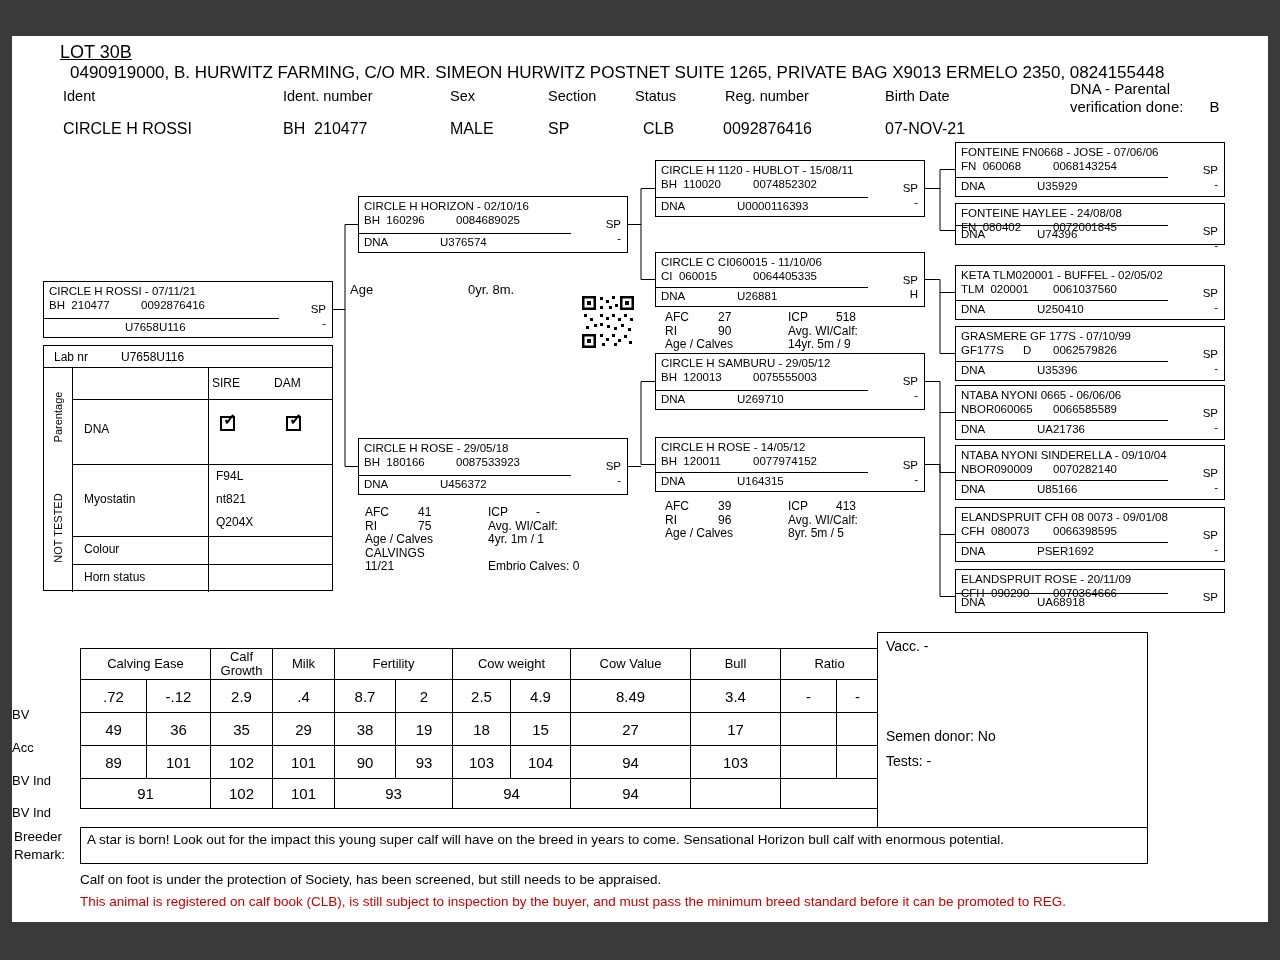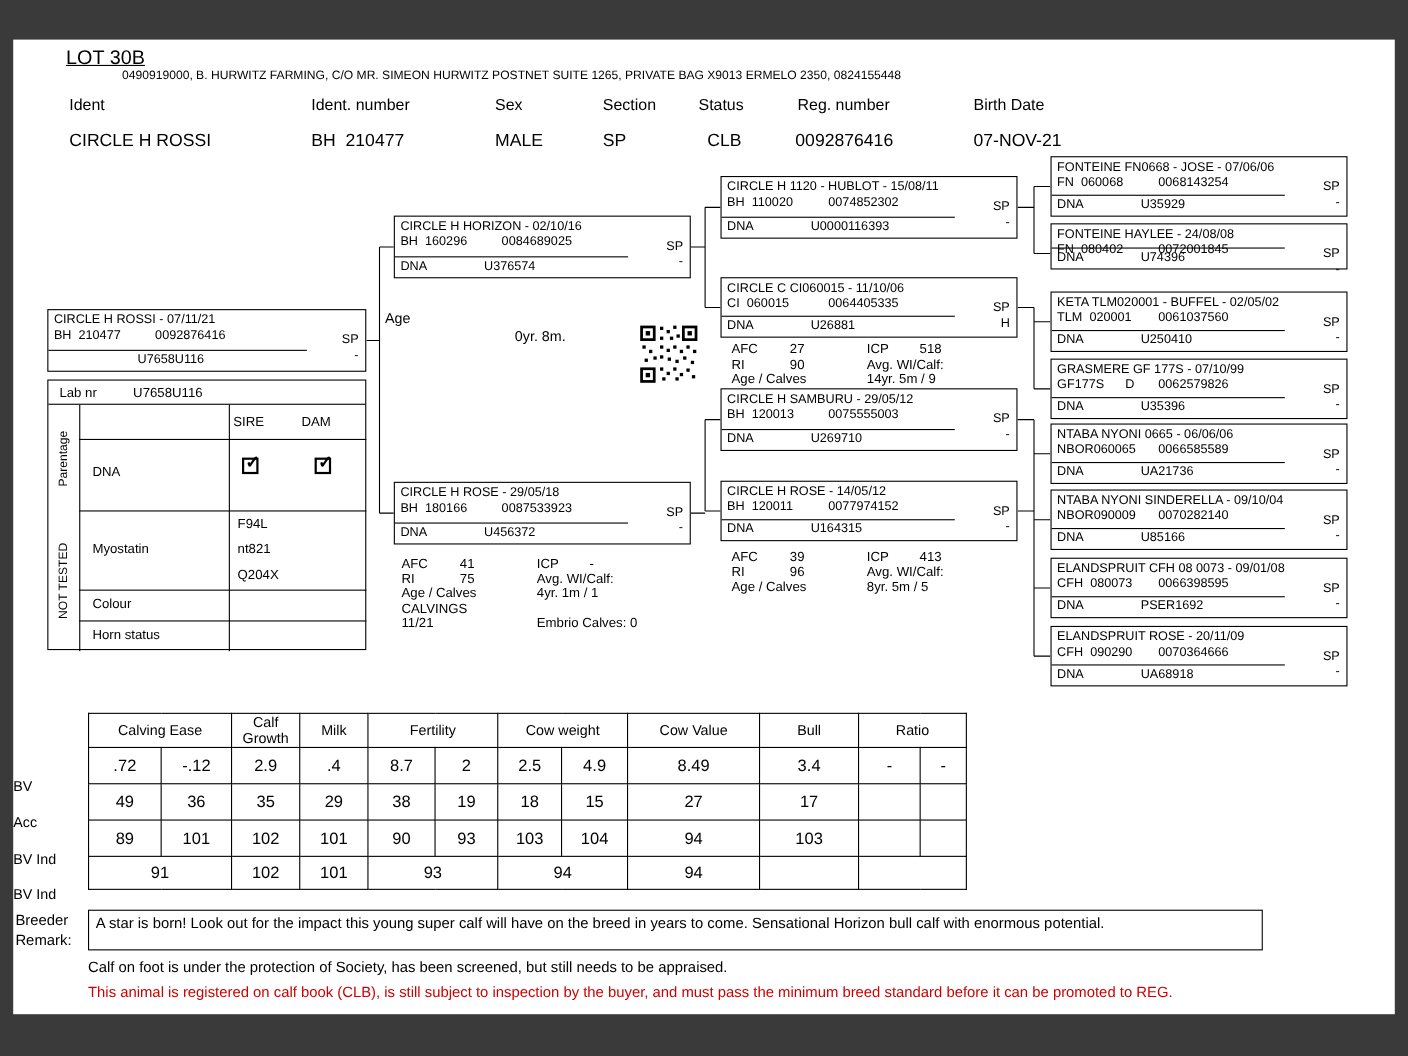--- a/index.html
+++ b/index.html
@@ -6,39 +6,39 @@
   html { background:#2e2e2e; }
   body {
     width:1280px; height:960px; position:relative; overflow:hidden;
     background:var(--frame, #3a3a3a);
     font-family:"Liberation Sans", sans-serif; color:#000;
   }
   .sheet { position:absolute; left:12px; top:36px; width:1256px; height:886px; background:#fff; }
   .abs { position:absolute; }
 
   .lot-title { position:absolute; left:48px; top:6px; font-size:18px; text-decoration:underline; }
-  .addr { position:absolute; left:58px; top:27px; font-size:11px;margin-left:41px; }
+  .addr { position:absolute; left:58px; top:27px; font-size:17px; }
 
   .hlabel { position:absolute; top:52px; font-size:14.5px; }
   .hvalue { position:absolute; top:84px; font-size:16px; }
   .dna-head { position:absolute; left:1058px; top:44px; font-size:15px; line-height:18px; }
   .dna-head .bval { margin-left:26px; }
 
   
   .pbox { position:absolute; width:270px; border:1px solid #000; background:#fff; font-size:11.5px; line-height:13px; }
   .pbox .t { padding:3px 5px 0; white-space:nowrap; }
   .pbox .ids { padding:1px 5px 0; display:flex; }
   .pbox .ids .i1 { width:92px; }
   .pbox .dna { position:absolute; left:0; bottom:0; width:212px; border-top:1px solid #000; padding:2px 0 3px 5px; display:flex; }
   .pbox .dna .dl { width:76px; }
   .pbox .flag { position:absolute; right:6px; top:21px; }
   .pbox .flag2 { position:absolute; right:6px; top:35px; }
 
   .age-label { position:absolute; left:338px; top:246px; font-size:13px; }
-  .age-value { position:absolute; left:456px; top:246px; font-size:13px;margin-top:16px; }
+  .age-value { position:absolute; left:456px; top:246px; font-size:13px; }
 
   .stats { position:absolute; font-size:12px; line-height:13.5px; }
   .srow { display:flex; white-space:nowrap; }
   .s1 { width:53px; } .s2 { width:70px; } .s3 { width:48px; } .s12 { width:123px; }
 
   svg.connectors { position:absolute; left:0; top:0; pointer-events:none; }
 
   
   .lab { position:absolute; left:31px; top:309px; width:290px; height:246px; border:1px solid #000; font-size:12px; background:#fff; }
   .lab-row { height:22px; border-bottom:1px solid #000; padding:4px 0 0 10px; display:flex; }
@@ -74,20 +74,24 @@
   <div class="lot-title">LOT 30B</div>
   <div class="addr">0490919000, B. HURWITZ FARMING, C/O MR. SIMEON HURWITZ POSTNET SUITE 1265, PRIVATE BAG X9013 ERMELO 2350, 0824155448</div>
 
   <div class="hlabel" style="left:51px">Ident</div>
   <div class="hlabel" style="left:271px">Ident. number</div>
   <div class="hlabel" style="left:438px">Sex</div>
   <div class="hlabel" style="left:536px">Section</div>
   <div class="hlabel" style="left:623px">Status</div>
   <div class="hlabel" style="left:713px">Reg. number</div>
   <div class="hlabel" style="left:873px">Birth Date</div>
+  <div class="dna-head">
+    <div>DNA - Parental</div>
+    <div><span>verification done:</span><span class="bval">B</span></div>
+  </div>
 
   <div class="hvalue" style="left:51px">CIRCLE H ROSSI</div>
   <div class="hvalue" style="left:271px">BH&nbsp;&nbsp;210477</div>
   <div class="hvalue" style="left:438px">MALE</div>
   <div class="hvalue" style="left:536px">SP</div>
   <div class="hvalue" style="left:631px">CLB</div>
   <div class="hvalue" style="left:711px">0092876416</div>
   <div class="hvalue" style="left:873px">07-NOV-21</div>
 
   <svg class="connectors" width="1256" height="620" viewBox="0 0 1256 620">
@@ -285,21 +289,21 @@
         <span class="i1">CFH&nbsp;&nbsp;080073</span>
         <span>0066398595</span>
       </div>
     <div class="dna">
         <span class="dl">DNA</span>
         <span>PSER1692</span>
       </div>
     <span class="flag">SP</span>
     <span class="flag2">-</span>
   </div>
-  <div class="pbox" style="left:943px;top:533px;height:55px">
+  <div class="pbox" style="left:943px;top:533px;height:44px">
     <div class="t">ELANDSPRUIT ROSE - 20/11/09</div>
     <div class="ids">
         <span class="i1">CFH&nbsp;&nbsp;090290</span>
         <span>0070364666</span>
       </div>
     <div class="dna">
         <span class="dl">DNA</span>
         <span>UA68918</span>
       </div>
     <span class="flag">SP</span>
@@ -515,20 +519,25 @@
         <td>102</td>
         <td>101</td>
         <td colspan="2">93</td>
         <td colspan="2">94</td>
         <td>94</td>
         <td></td>
         <td colspan="2"></td>
       </tr>
     </tbody>
       </table>
+    <div class="ebv-right">
+      <div class="abs" style="left:8px;top:5px">Vacc. -</div>
+      <div class="abs" style="left:8px;top:95px">Semen donor: No</div>
+      <div class="abs" style="left:8px;top:120px">Tests: -</div>
+    </div>
     <div class="ebv-remark">
       <span>A star is born! Look out for the impact this young super calf will have on the breed in years to come. Sensational Horizon bull calf with enormous potential.</span>
     </div>
   </div>
 
   <div class="rl" style="top:671px">BV</div>
   <div class="rl" style="top:704px">Acc</div>
   <div class="rl" style="top:737px">BV Ind</div>
   <div class="rl" style="top:769px">BV Ind</div>
   <div class="blab" style="top:793px">Breeder</div>

